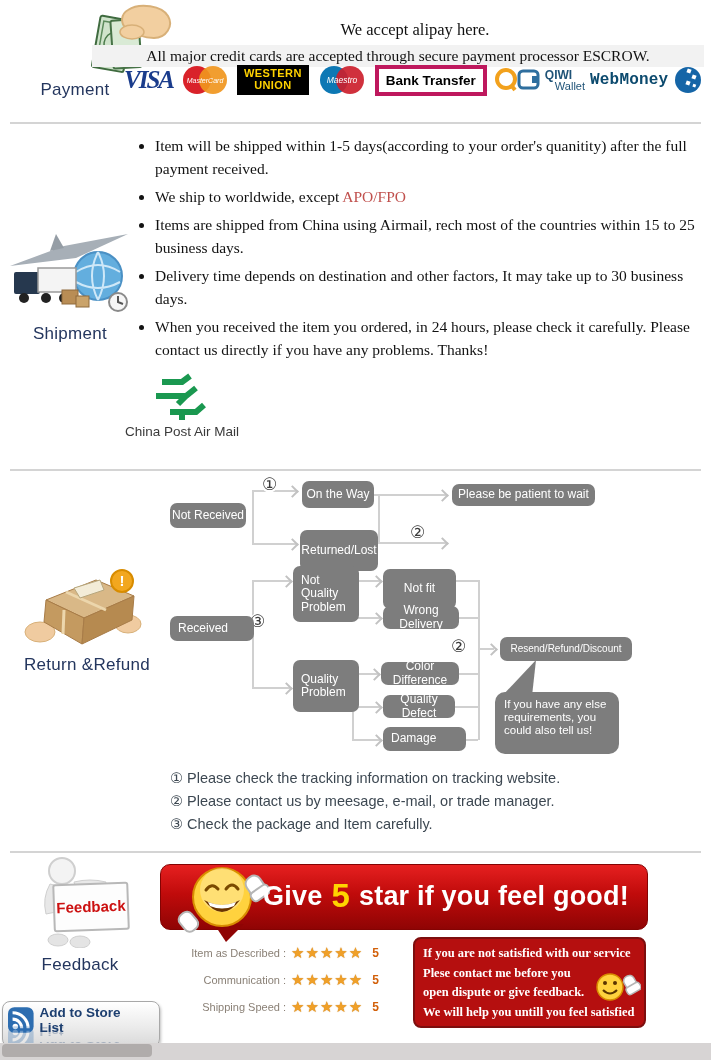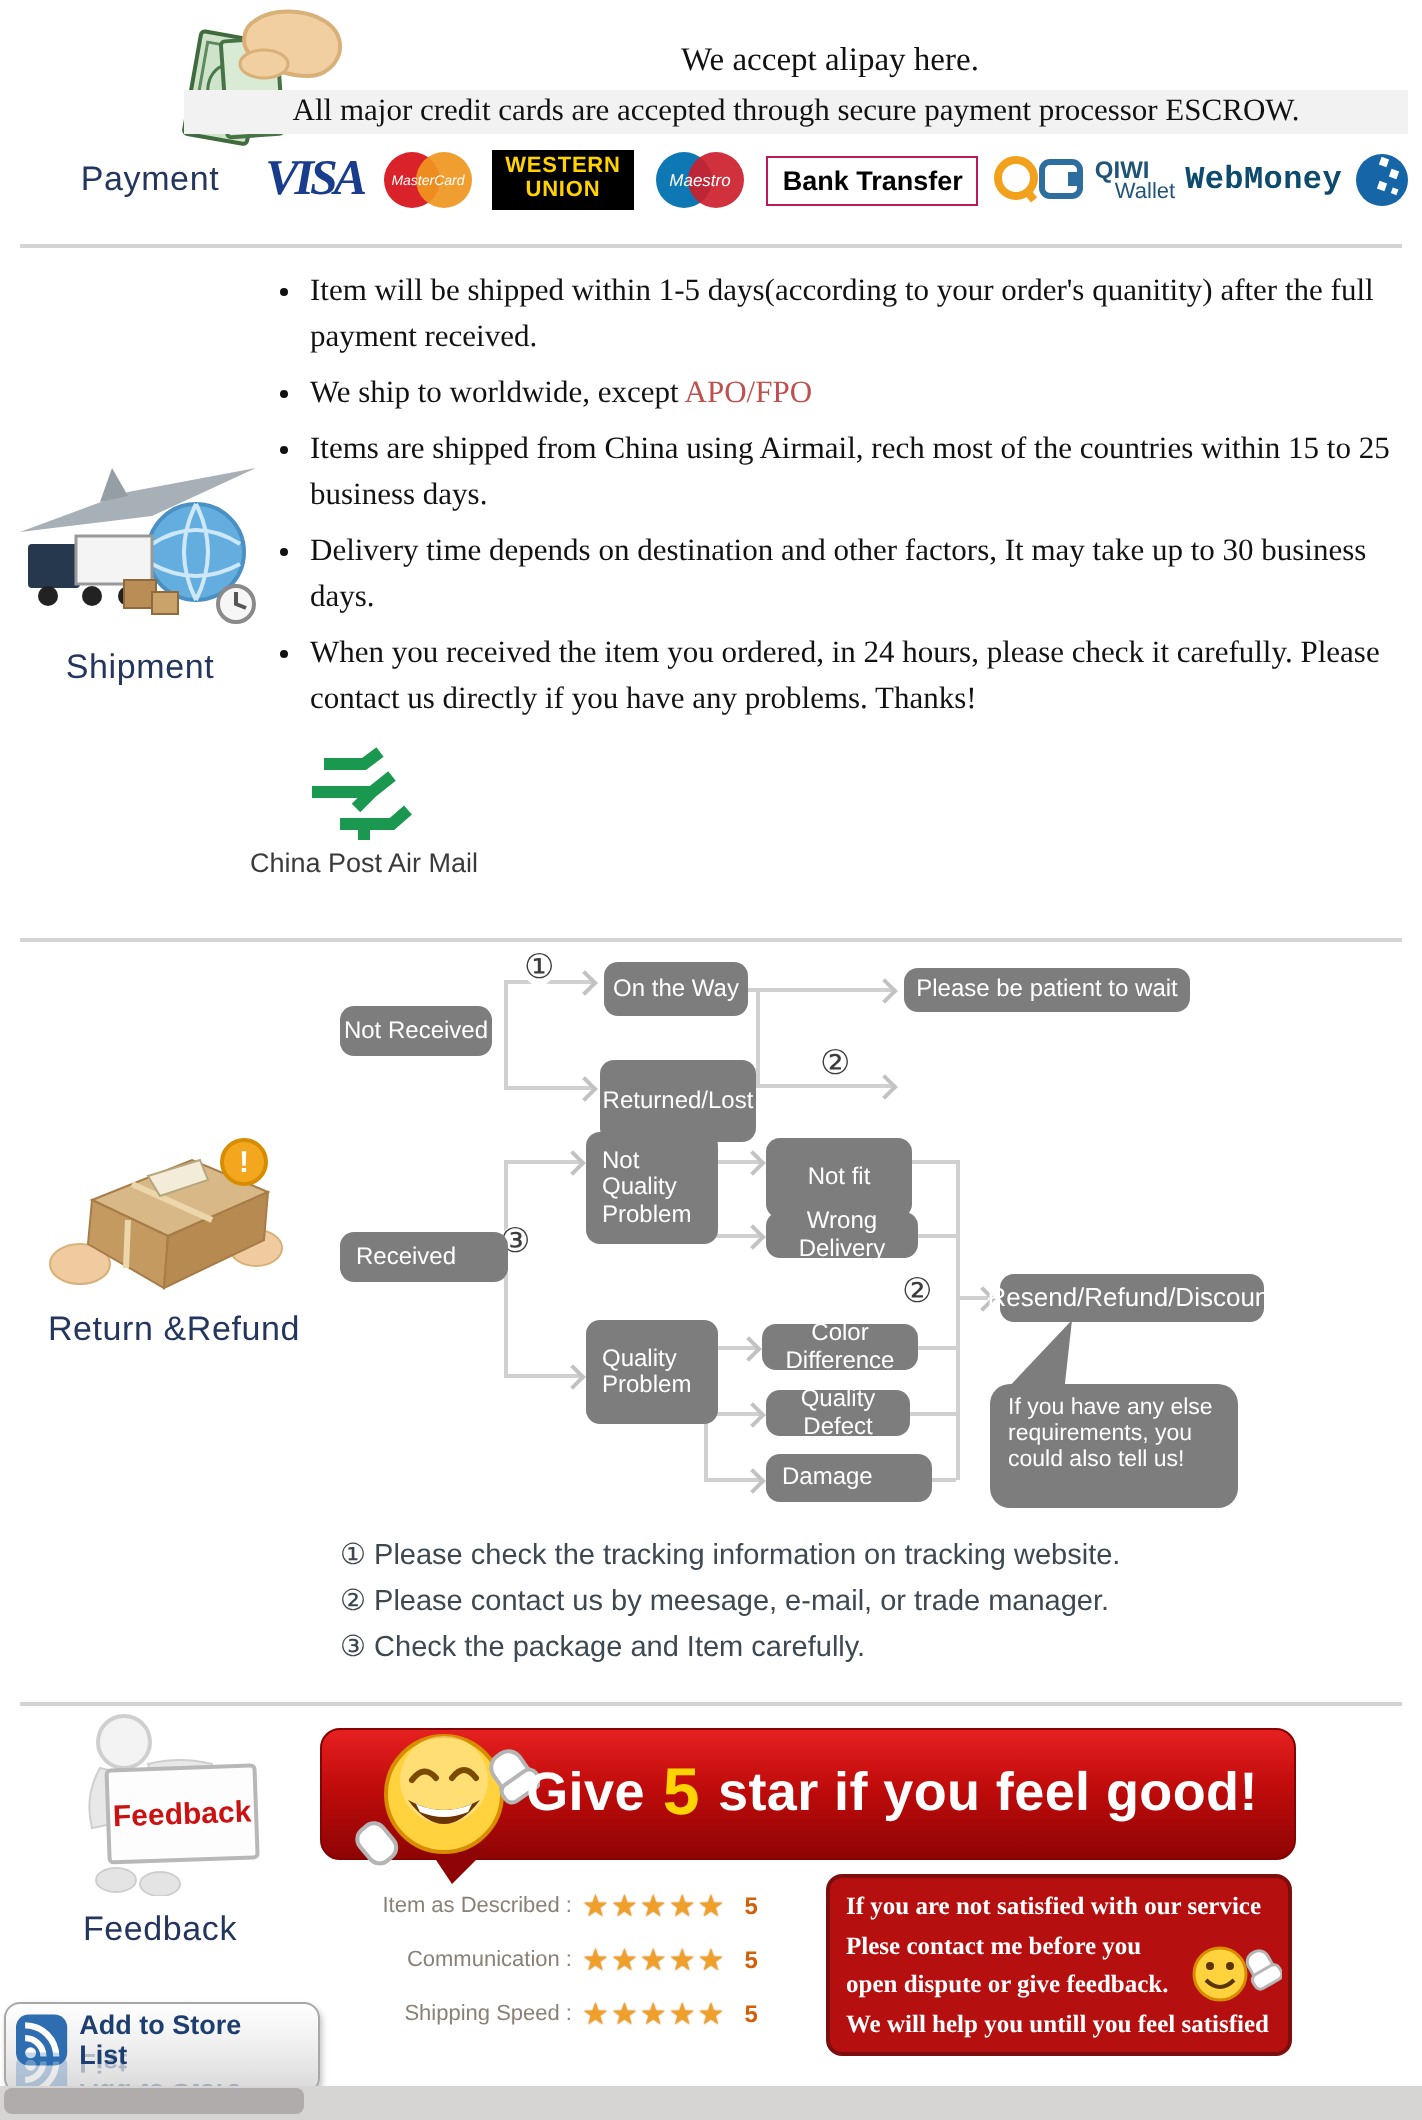--- a/index.html
+++ b/index.html
@@ -3,24 +3,24 @@
 <meta charset="utf-8">
 <style>
   html,body{margin:0;padding:0;background:#fff;}
   #page{position:relative;width:711px;height:1060px;background:#fff;overflow:hidden;
         font-family:"Liberation Sans","DejaVu Sans",sans-serif;color:#111;}
   .abs{position:absolute;}
   .hr{position:absolute;left:10px;right:10px;height:2px;background:#d4d4d4;}
   .sec-label{position:absolute;color:#24365e;font-size:17px;text-align:center;letter-spacing:.3px;}
   .serif{font-family:"Liberation Serif","DejaVu Serif",serif;}
   
-  .logorow{position:absolute;left:124px;top:72px;width:582px;height:36px;display:flex;align-items:center;gap:5px;justify-content:flex-end;}
+  .logorow{position:absolute;left:124px;top:62px;width:582px;height:36px;display:flex;align-items:center;gap:5px;}
   .visa{font-family:"Liberation Serif",serif;font-style:italic;font-weight:bold;font-size:25px;color:#1a3c8c;letter-spacing:-2px;}
   .wu{background:#000;color:#ffd200;font-weight:bold;font-size:11px;line-height:1.05;text-align:center;padding:3px 7px;letter-spacing:.4px;}
-  .bank{border:1px solid #be185d;background:#fff;font-weight:bold;font-size:13.5px;padding:4px 7px;color:#000;}
+  .bank{border:4px solid #be185d;background:#fff;font-weight:bold;font-size:13.5px;padding:4px 7px;color:#000;}
   .qiwi-txt{font-size:12px;font-weight:bold;color:#1f5377;line-height:1;}
   .qiwi-txt .w2{display:block;font-weight:normal;font-size:11px;margin-left:10px;}
   .webmoney{font-size:16px;color:#0c4a6e;font-weight:bold;letter-spacing:.2px;font-family:Liberation Mono, monospace;}
   
   .bullets{position:absolute;left:140px;top:134px;width:560px;margin:0;padding-left:15px;
            font-family:"Liberation Serif","DejaVu Serif",serif;font-size:15.5px;line-height:23px;color:#121212;}
   .bullets li{margin-bottom:5px;}
   .redtxt{color:#c0504d;}
   
   .fnode{position:absolute;background:#7d7d7d;color:#fff;border-radius:7px;font-size:12px;
@@ -219,21 +219,21 @@
   <div class="fnode" style="left:452px;top:484px;width:143px;height:22px;">Please be patient to wait</div>
   <div class="fnode" style="left:300px;top:530px;width:78px;height:41px;">Returned/Lost</div>
   <div class="fnode left" style="left:170px;top:616px;width:76px;height:25px;">Received</div>
   <div class="fnode left" style="left:293px;top:566px;width:58px;height:56px;">Not Quality Problem</div>
   <div class="fnode" style="left:383px;top:569px;width:73px;height:40px;">Not fit</div>
   <div class="fnode" style="left:383px;top:606px;width:76px;height:23px;">Wrong Delivery</div>
   <div class="fnode left" style="left:293px;top:660px;width:58px;height:52px;">Quality Problem</div>
   <div class="fnode" style="left:381px;top:662px;width:78px;height:23px;">Color Difference</div>
   <div class="fnode" style="left:383px;top:695px;width:72px;height:23px;">Quality Defect</div>
   <div class="fnode left" style="left:383px;top:727px;width:75px;height:24px;">Damage</div>
-  <div class="fnode" style="left:500px;top:637px;width:132px;height:24px;font-size:13px;">Resend/Refund/Discount</div>
+  <div class="fnode" style="left:500px;top:637px;width:132px;height:24px;font-size:10px;">Resend/Refund/Discount</div>
   <svg class="abs" style="left:498px;top:660px;" width="46" height="36" viewBox="0 0 46 36">
     <polygon points="38,0 4,36 34,36" fill="#7d7d7d"></polygon>
   </svg>
   <div class="fnode left" style="left:495px;top:692px;width:124px;height:62px;border-radius:10px;font-size:11.5px;
        align-items:flex-start;padding:6px 6px 6px 9px;box-sizing:border-box;">If you have any else requirements, you could also tell us!</div>
 
   <div class="note-line" style="top:770px;">① Please check the tracking information on tracking website.</div>
   <div class="note-line" style="top:793px;">② Please contact us by meesage, e-mail, or trade manager.</div>
   <div class="note-line" style="top:816px;">③ Check the package and Item carefully.</div>
 

